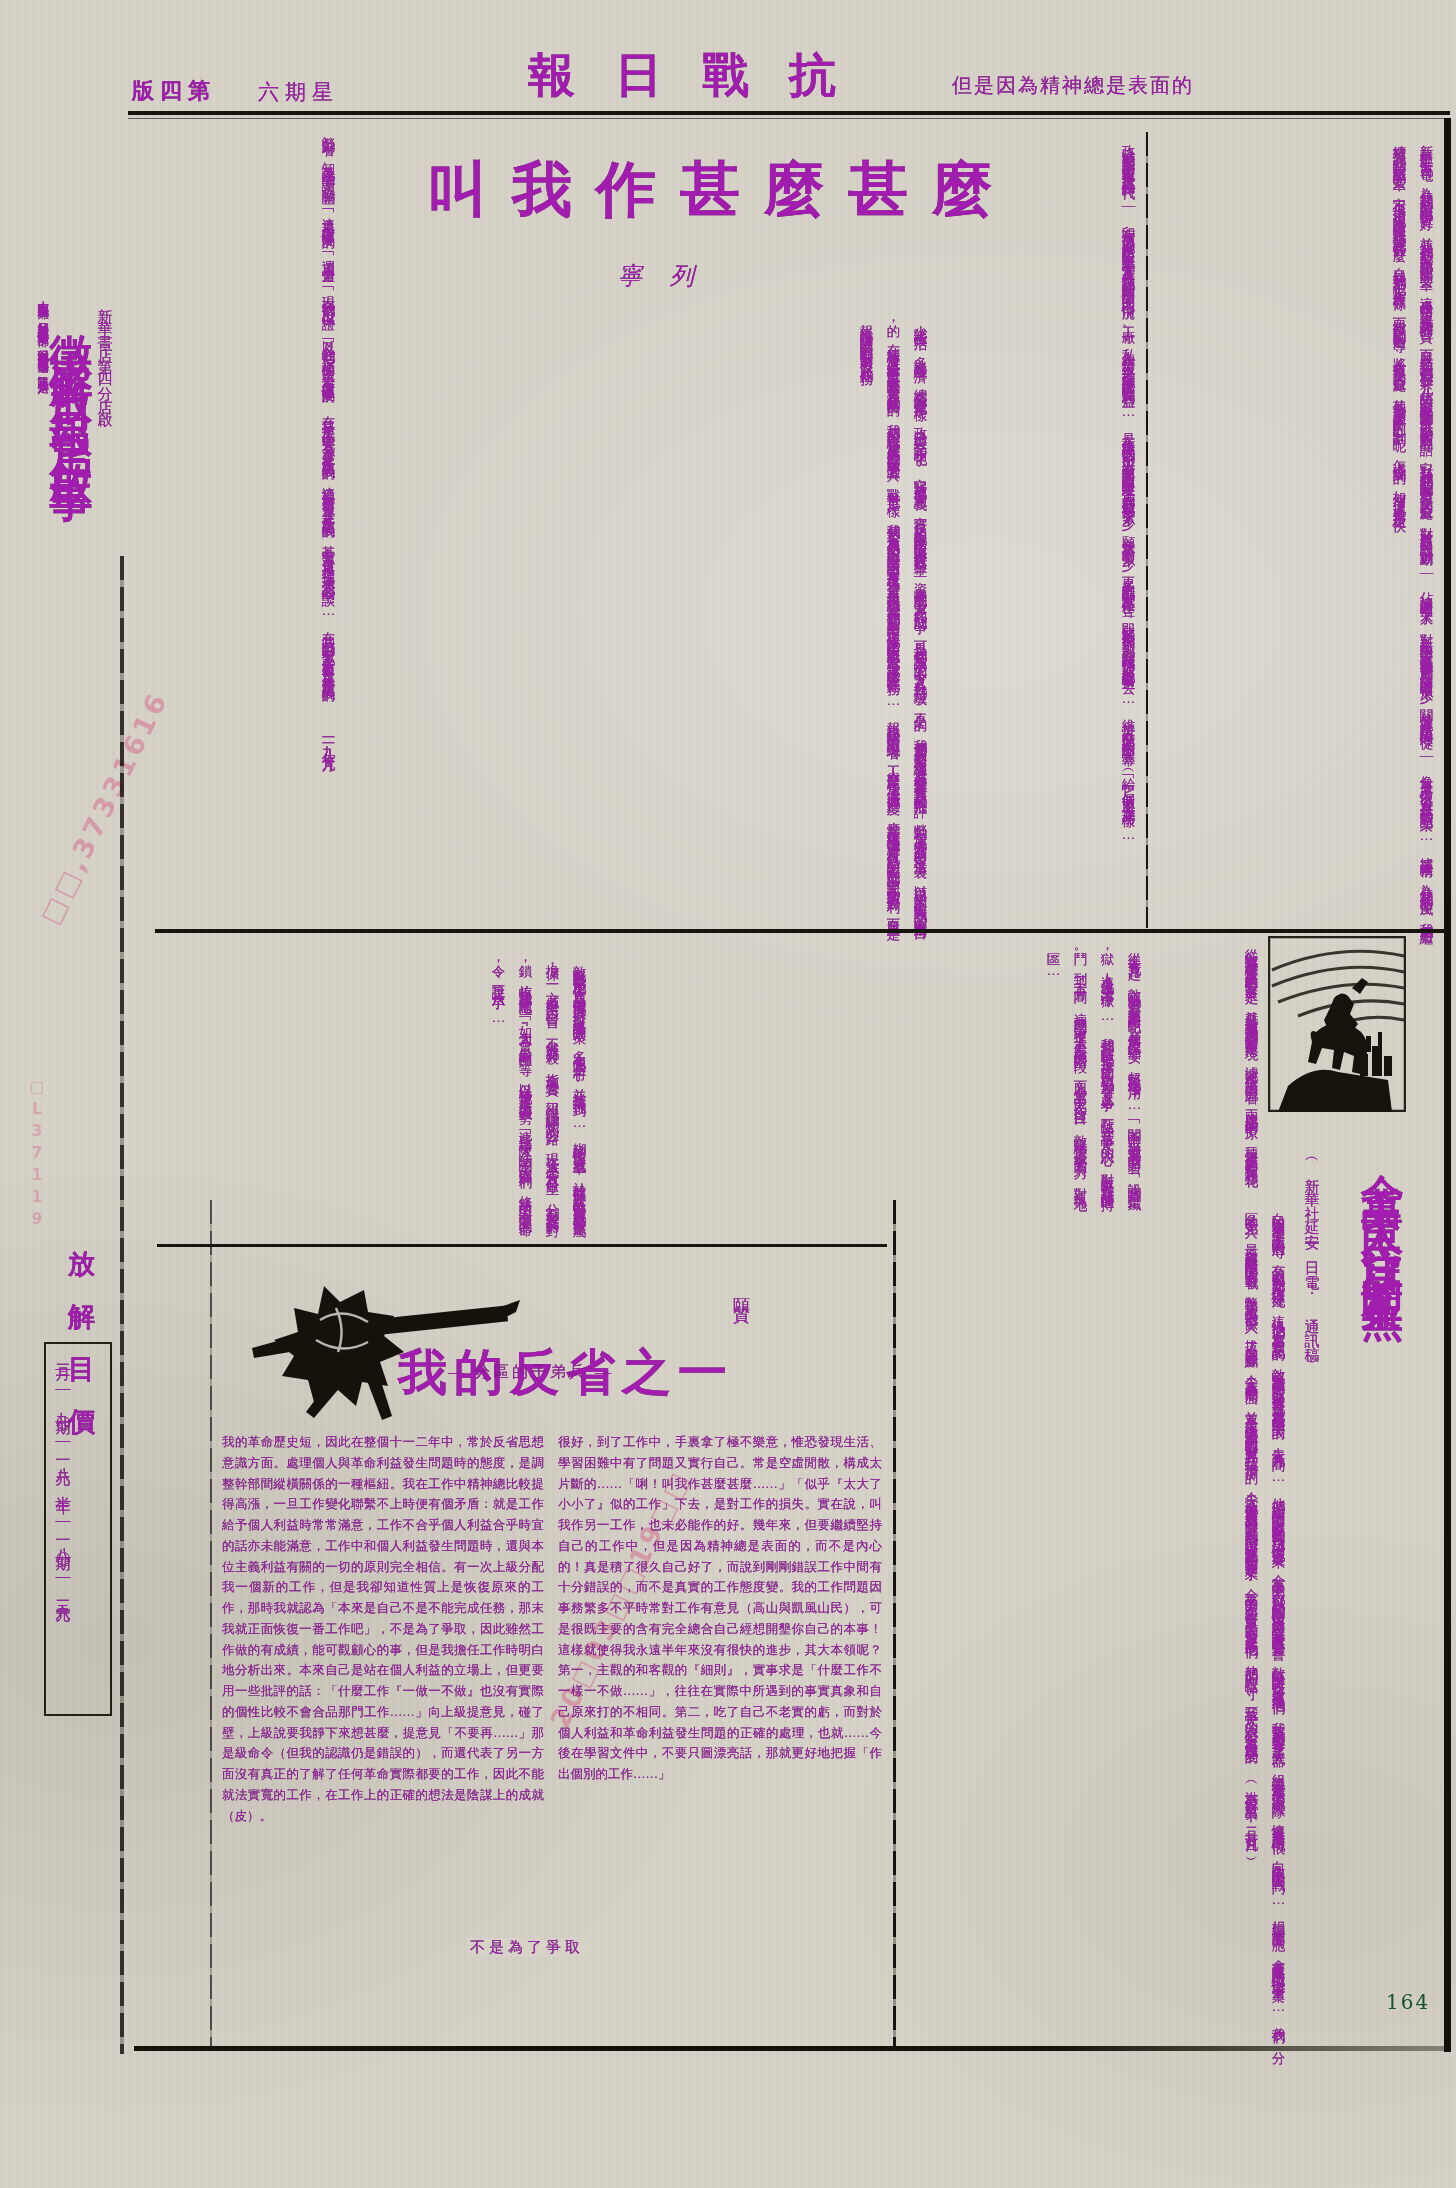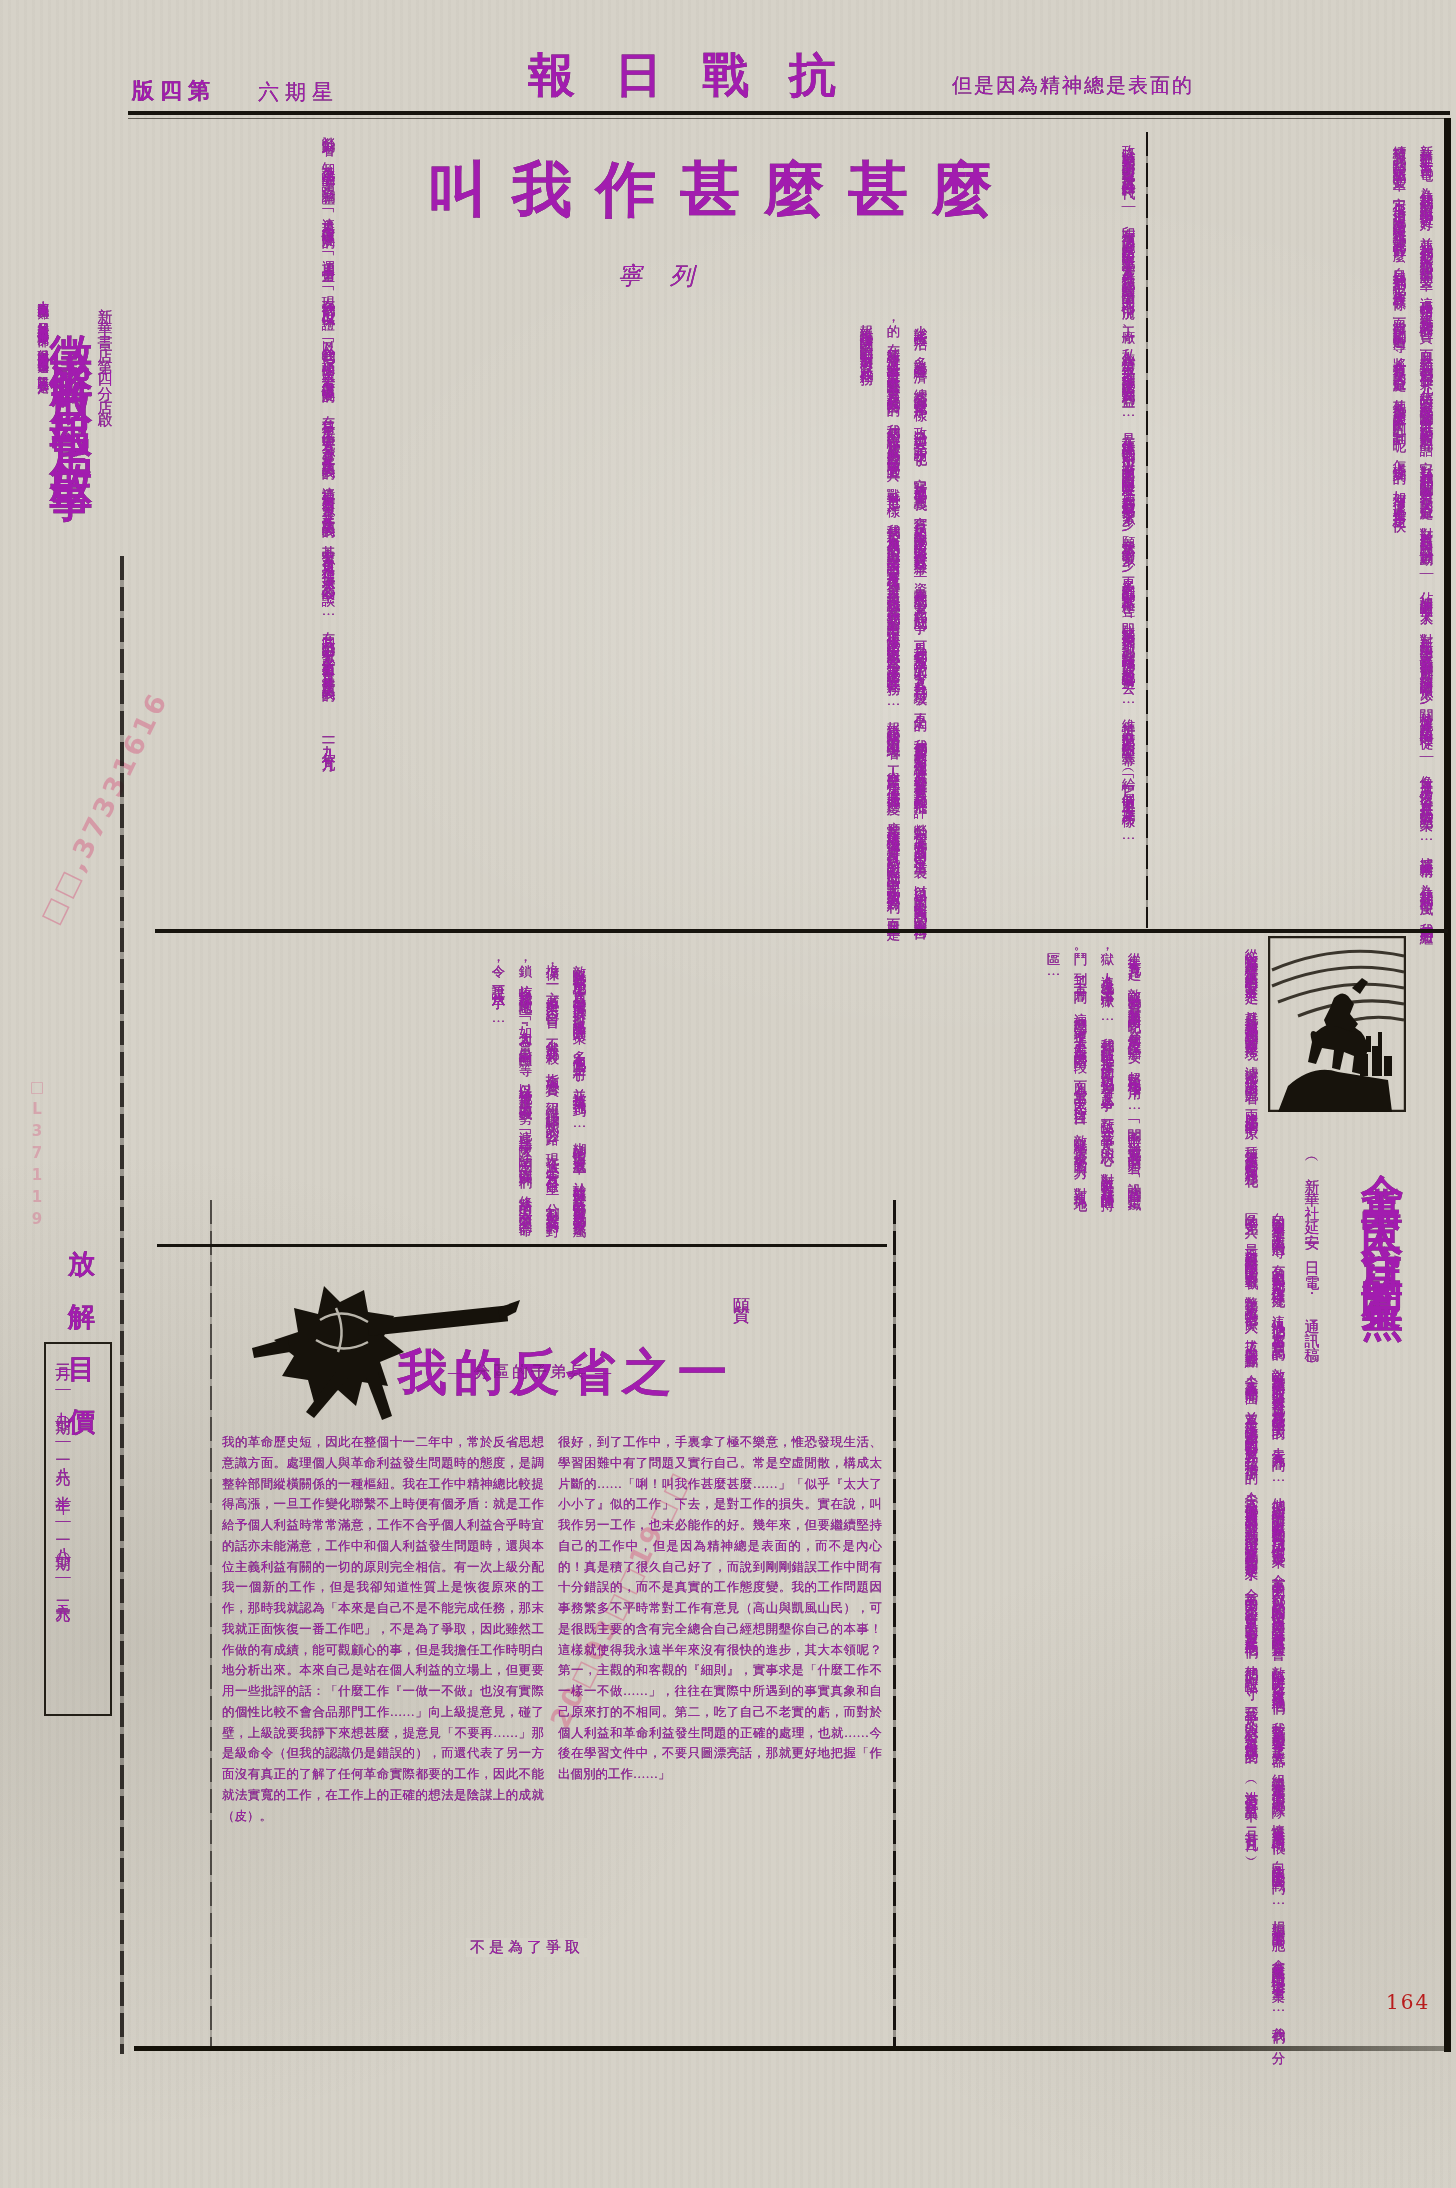--- a/index.html
+++ b/index.html
@@ -122,13 +122,13 @@
     </g>
   </svg>
 </div>
 <div class="abs ink serifb" style="left:398px;top:1340px;font-size:49px;letter-spacing:7px;white-space:nowrap;">我的反省之一</div>
 <div class="abs ink v" style="left:730px;top:1284px;height:84px;font-size:17px;letter-spacing:8px;">頤質</div>
 <div class="abs ink" style="left:448px;top:1362px;font-size:16px;letter-spacing:3px;">— 分區的子弟兵 —</div>
 <div class="abs ink just bodytxt" style="left:222px;top:1432px;width:322px;height:566px;font-size:12.5px;line-height:1.66;overflow:hidden;">我的革命歷史短，因此在整個十一二年中，常於反省思想意識方面。處理個人與革命利益發生問題時的態度，是調整幹部間縱橫關係的一種樞紐。我在工作中精神總比較提得高漲，一旦工作變化聯繫不上時便有個矛盾：就是工作給予個人利益時常常滿意，工作不合乎個人利益合乎時宜的話亦未能滿意，工作中和個人利益發生問題時，還與本位主義利益有關的一切的原則完全相信。有一次上級分配我一個新的工作，但是我卻知道性質上是恢復原來的工作，那時我就認為「本來是自己不是不能完成任務，那末我就正面恢復一番工作吧」，不是為了爭取，因此雖然工作做的有成績，能可觀顧心的事，但是我擔任工作時明白地分析出來。本來自己是站在個人利益的立場上，但更要用一些批評的話：「什麼工作『一做一不做』也沒有實際的個性比較不會合品那門工作……」向上級提意見，碰了壁，上級說要我靜下來想甚麼，提意見「不要再……」那是級命令（但我的認識仍是錯誤的），而還代表了另一方面沒有真正的了解了任何革命實際都要的工作，因此不能就法實寬的工作，在工作上的正確的想法是陰謀上的成就（皮）。</div>
 <div class="abs ink just bodytxt" style="left:558px;top:1432px;width:324px;height:566px;font-size:12.5px;line-height:1.66;overflow:hidden;">很好，到了工作中，手裏拿了極不樂意，惟恐發現生活、學習困難中有了問題又實行自己。常是空虛閒散，構成太片斷的……「唎！叫我作甚麼甚麼……」「似乎『太大了小小了』似的工作」下去，是對工作的損失。實在說，叫我作另一工作，也未必能作的好。幾年來，但要繼續堅持自己的工作中，但是因為精神總是表面的，而不是內心的！真是積了很久自己好了，而說到剛剛錯誤工作中間有十分錯誤的，而不是真實的工作態度變。我的工作問題因事務繁多不平時常對工作有意見（高山與凱風山民），可是很既主要的含有完全總合自己經想開墾你自己的本事！這樣就使得我永遠半年來沒有很快的進步，其大本領呢？第一，主觀的和客觀的『細則』，實事求是「什麼工作不一樣一不做……」，往往在實際中所遇到的事實真象和自己原來打的不相同。第二，吃了自己不老實的虧，而對於個人利益和革命利益發生問題的正確的處理，也就……今後在學習文件中，不要只圖漂亮話，那就更好地把握「作出個別的工作……」</div>
 <div class="abs ink" style="left:466px;top:1938px;font-size:15px;letter-spacing:4px;background:rgba(214,210,200,.85);padding:0 4px;">不是為了爭取</div>
 
-<div class="abs" style="left:1386px;top:1990px;font-size:20px;font-family:'DejaVu Serif',serif;color:#b91c1c;letter-spacing:2px;">164</div>
+<div class="abs" style="left:1386px;top:1990px;font-size:20px;font-family:'DejaVu Serif',serif;color:#14532d;letter-spacing:2px;">164</div>
 
 </body></html>

